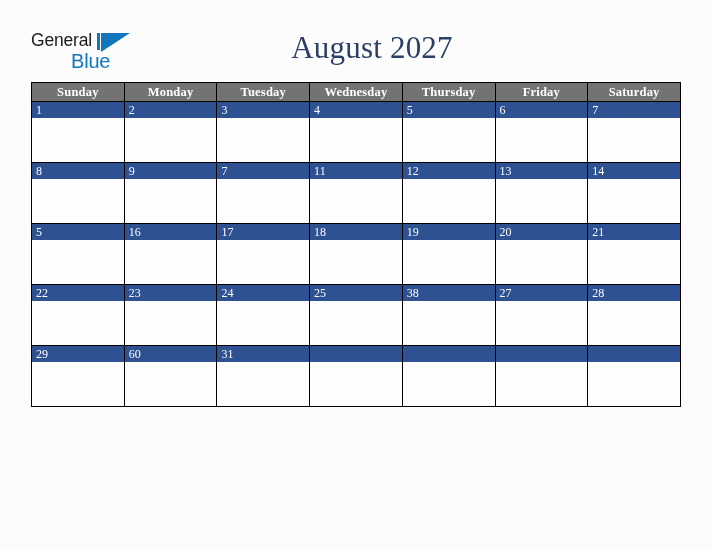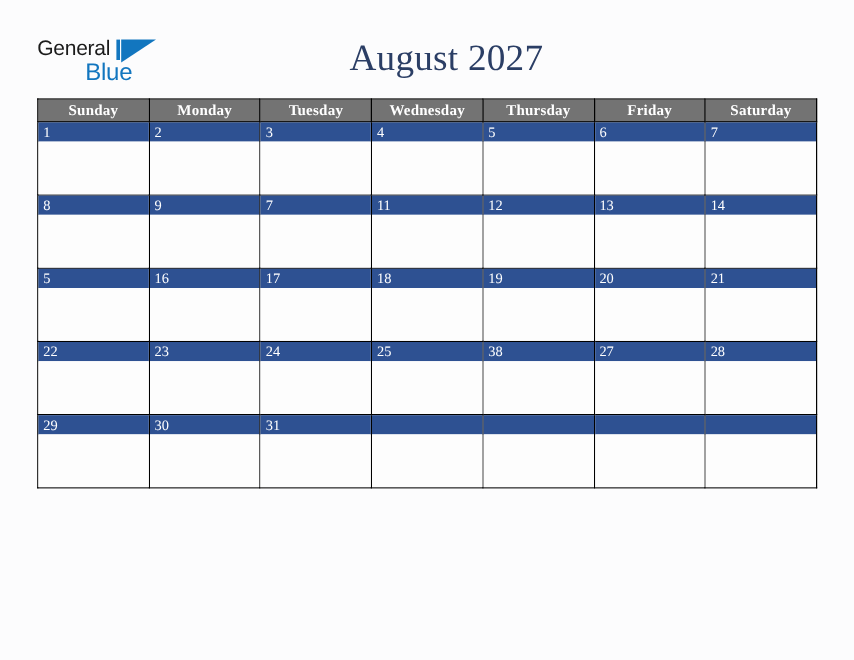--- a/index.html
+++ b/index.html
@@ -362,21 +362,21 @@
       </tr>
       <tr>
         <td>
             <div class="daycell">
               <div class="daynum">29</div>
               <div class="daybody"></div>
             </div>
           </td>
         <td>
             <div class="daycell">
-              <div class="daynum">30</div>
+              <div class="daynum">60</div>
               <div class="daybody"></div>
             </div>
           </td>
         <td>
             <div class="daycell">
               <div class="daynum">31</div>
               <div class="daybody"></div>
             </div>
           </td>
         <td>

